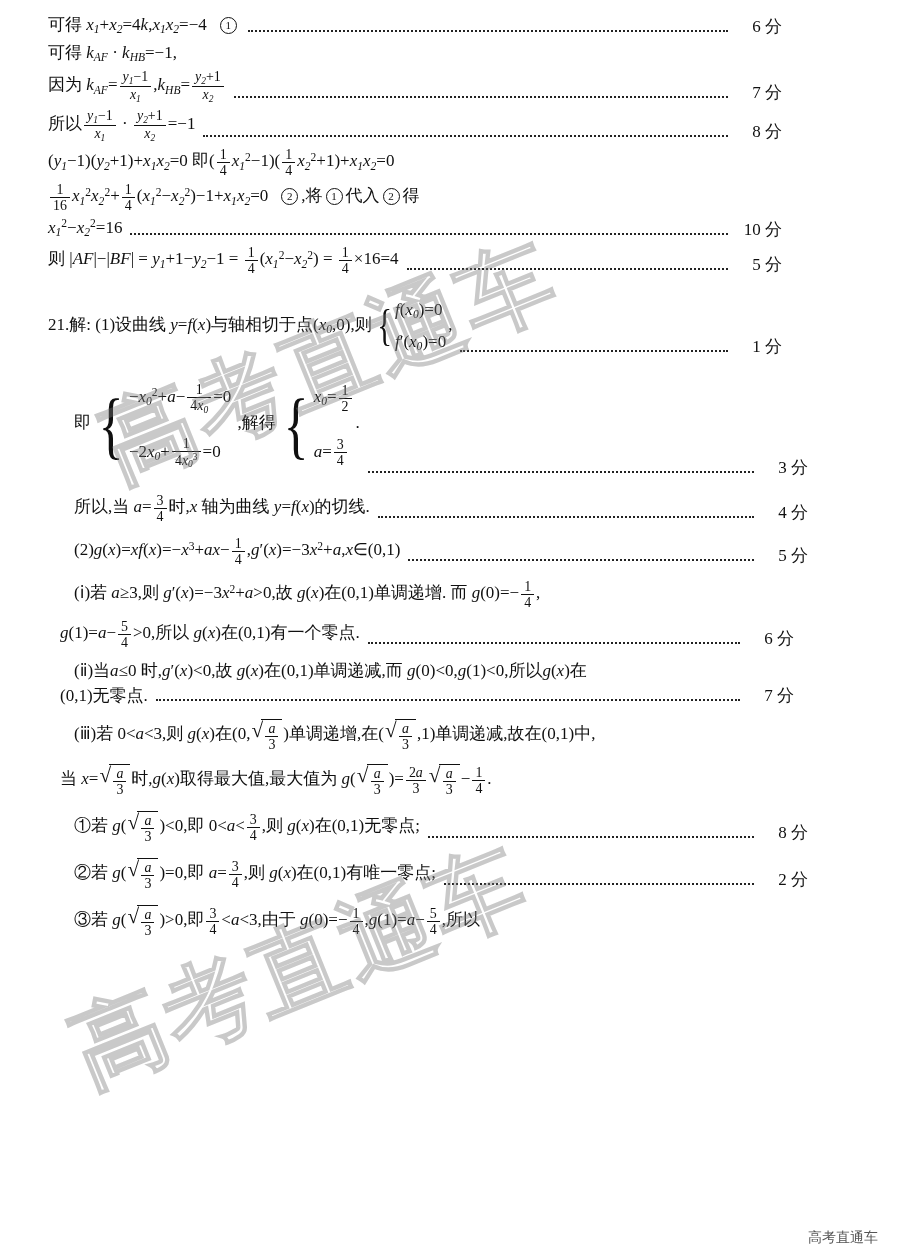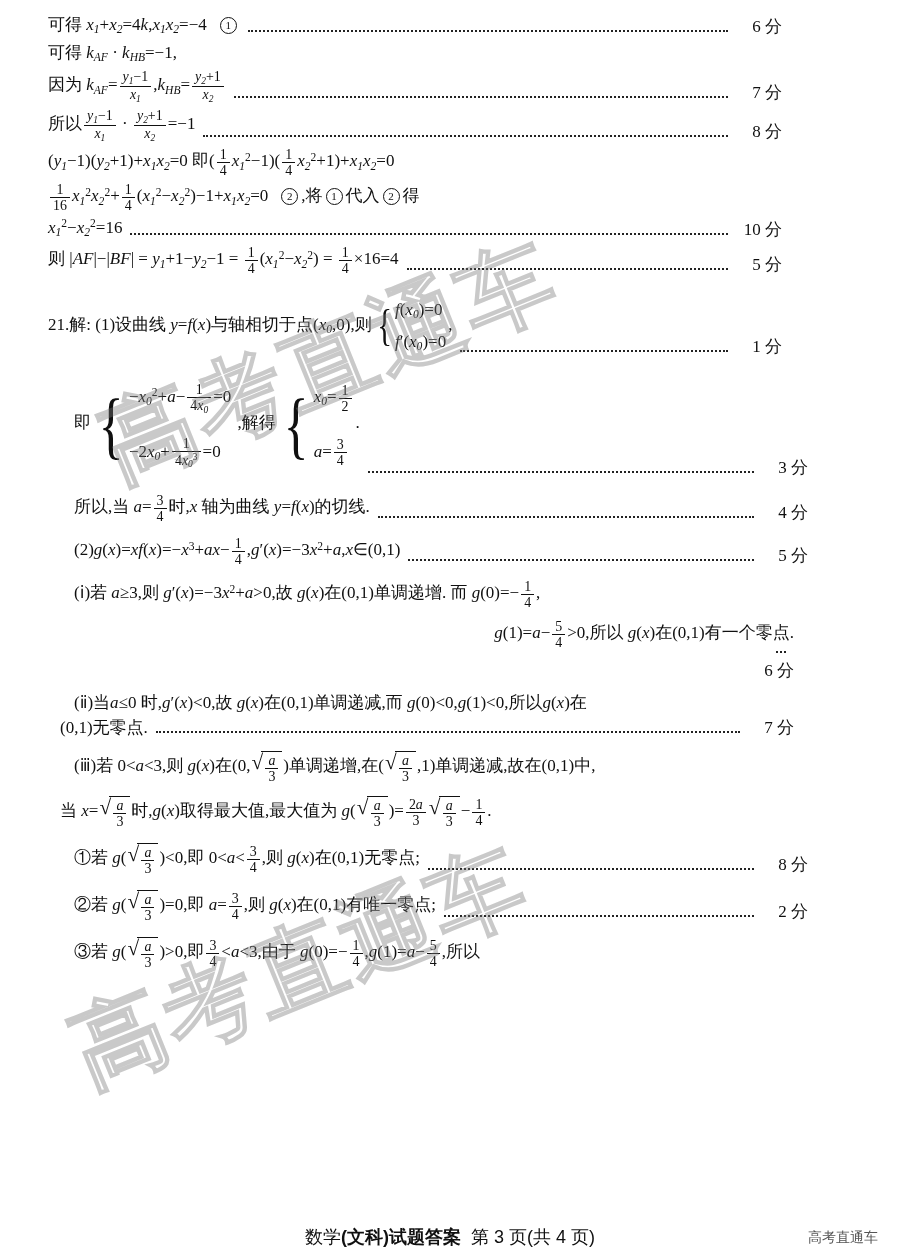--- a/index.html
+++ b/index.html
@@ -257,21 +257,21 @@
     <span class="dots"></span>
     <span class="score">5 分</span>
   </div>
 
   <div class="line indent" style="margin-top:12px;">
     <span class="body-text">
       (ⅰ)若 <span class="it">a</span>≥3,则 <span class="it">g</span>′(<span class="it">x</span>)=−3<span class="it">x</span><span class="sup">2</span>+<span class="it">a</span>&gt;0,故 <span class="it">g</span>(<span class="it">x</span>)在(0,1)单调递增. 而 <span class="it">g</span>(0)=−<span class="frac"><span class="num">1</span><span class="den">4</span></span>,
     </span>
   </div>
 
-  <div class="line indent2" style="margin-top:8px;flex-direction:column;">
+  <div class="line indent2" style="margin-top:8px;">
     <span class="body-text">
       <span class="it">g</span>(1)=<span class="it">a</span>−<span class="frac"><span class="num">5</span><span class="den">4</span></span>&gt;0,所以 <span class="it">g</span>(<span class="it">x</span>)在(0,1)有一个零点.
     </span>
     <span class="dots"></span>
     <span class="score">6 分</span>
   </div>
 
   <div class="line indent" style="margin-top:10px;margin-bottom:2px;">
     <span class="body-text">
       (ⅱ)当<span class="it">a</span>≤0 时,<span class="it">g</span>′(<span class="it">x</span>)&lt;0,故 <span class="it">g</span>(<span class="it">x</span>)在(0,1)单调递减,而 <span class="it">g</span>(0)&lt;0,<span class="it">g</span>(1)&lt;0,所以<span class="it">g</span>(<span class="it">x</span>)在
@@ -317,18 +317,15 @@
     <span class="body-text">
       ③若 <span class="it">g</span>(<span class="sqrt"><span class="rad"><span class="frac"><span class="num"><span class="it">a</span></span><span class="den">3</span></span></span></span>)&gt;0,即<span class="frac"><span class="num">3</span><span class="den">4</span></span>&lt;<span class="it">a</span>&lt;3,由于 <span class="it">g</span>(0)=−<span class="frac"><span class="num">1</span><span class="den">4</span></span>,<span class="it">g</span>(1)=<span class="it">a</span>−<span class="frac"><span class="num">5</span><span class="den">4</span></span>,所以
     </span>
   </div>
 
   <div class="watermark">
     <div class="wm wm1">高考直通车</div>
     <div class="wm wm2">高考直通车</div>
   </div>
 
-  <div class="footer">
-    <span>数学</span><b>(文科)</b><b>试题答案</b><span class="sp"></span><span>第 3 页(共 4 页)</span>
-  </div>
   <div class="footer-right">高考直通车</div>
 
 </div>
 
 </body></html>

